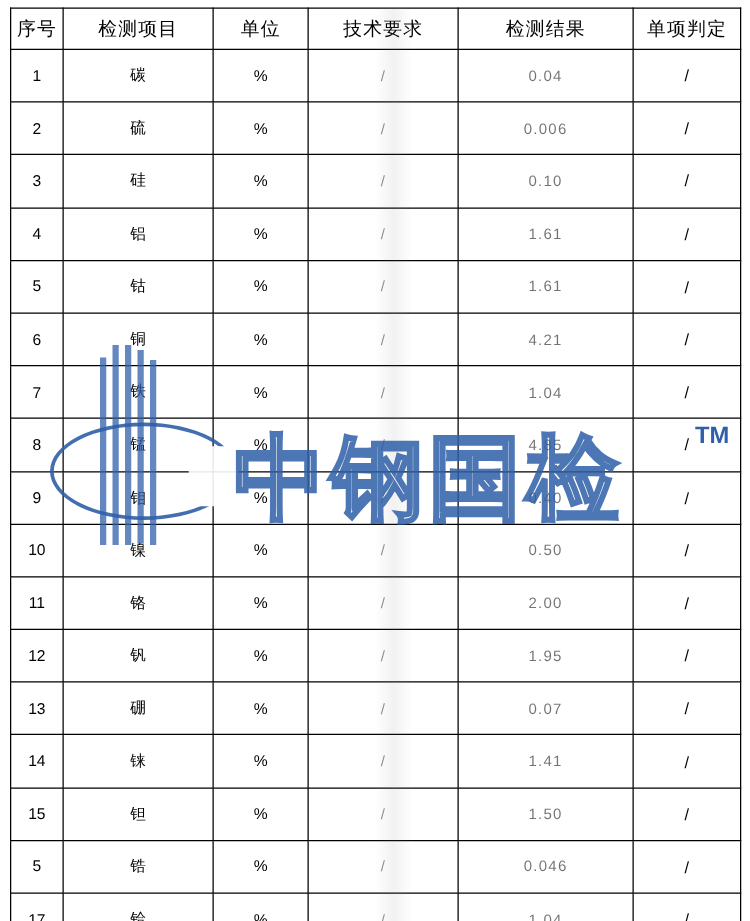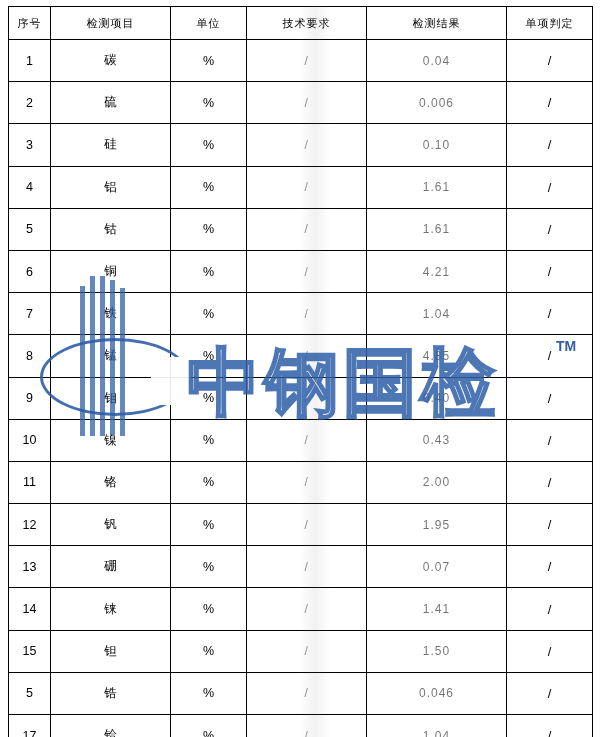--- a/index.html
+++ b/index.html
@@ -30,21 +30,21 @@
   table.report td, table.report th {
     border: 1px solid #000;
     text-align: center;
     vertical-align: middle;
     font-weight: normal;
     color: #000;
     background: transparent;
   }
   thead td {
     height: 30px;
-    font-size: 11px;
+    font-size: 15px;
     letter-spacing: 1px;
   }
   tbody td {
     height: 39.2px;
     font-size: 12.5px;
   }
   .c-no    { width: 42px; }
   .c-item  { width: 120px; }
   .c-unit  { width: 76px; }
   .c-req   { width: 120px; }
@@ -94,21 +94,21 @@
     color: transparent;
     -webkit-text-stroke: 2.5px #2f5fa8;
     letter-spacing: 4px;
     white-space: nowrap;
     opacity: .85;
   }
   .wm-tm {
     position: absolute;
     left: 534px;
     top: 62px;
-    font-size: 14px;
+    font-size: 19px;
     color: #2f5fa8;
     font-weight: bold;
   }
   .wm-sub {
     position: absolute;
     left: 16px;
     top: 150px;
     font-size: 20px;
     font-weight: bold;
     letter-spacing: 3px;
@@ -262,21 +262,21 @@
         <td>%</td>
         <td class="req-val">/</td>
         <td class="res-val">0.40</td>
         <td class="judge-val">/</td>
       </tr>
       <tr>
         <td>10</td>
         <td>镍</td>
         <td>%</td>
         <td class="req-val">/</td>
-        <td class="res-val">0.43</td>
+        <td class="res-val">0.50</td>
         <td class="judge-val">/</td>
       </tr>
       <tr>
         <td>11</td>
         <td>铬</td>
         <td>%</td>
         <td class="req-val">/</td>
         <td class="res-val">2.00</td>
         <td class="judge-val">/</td>
       </tr>

